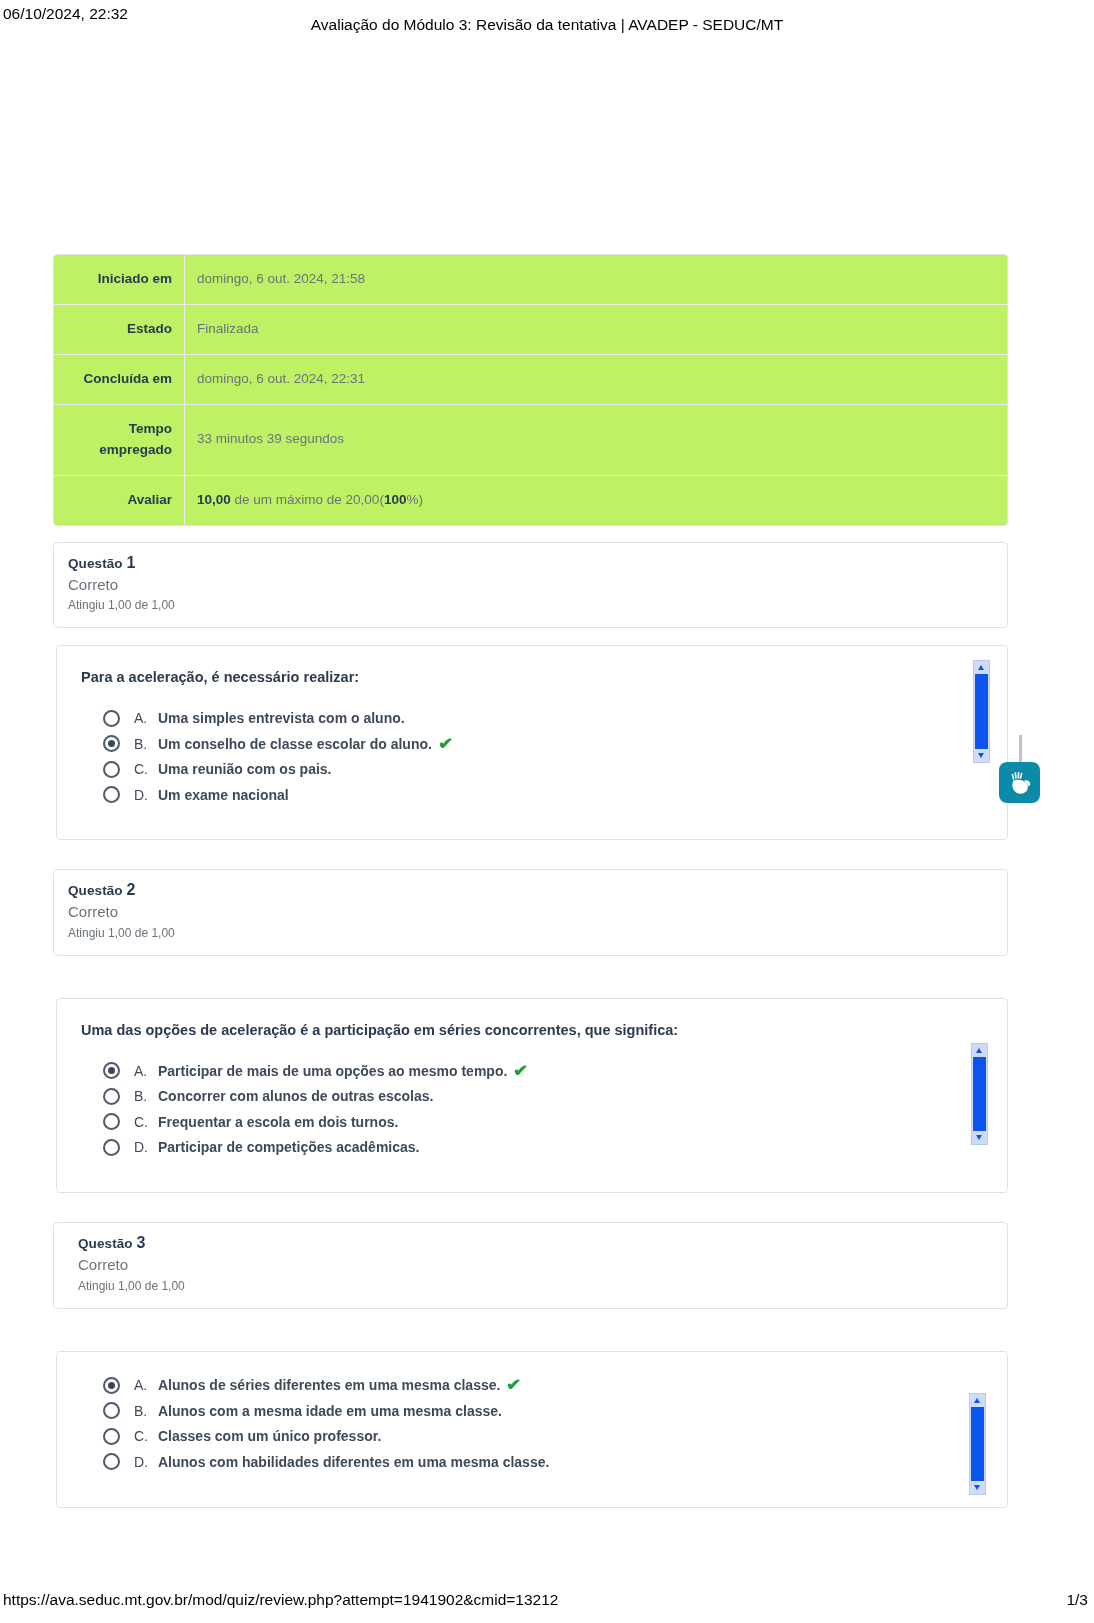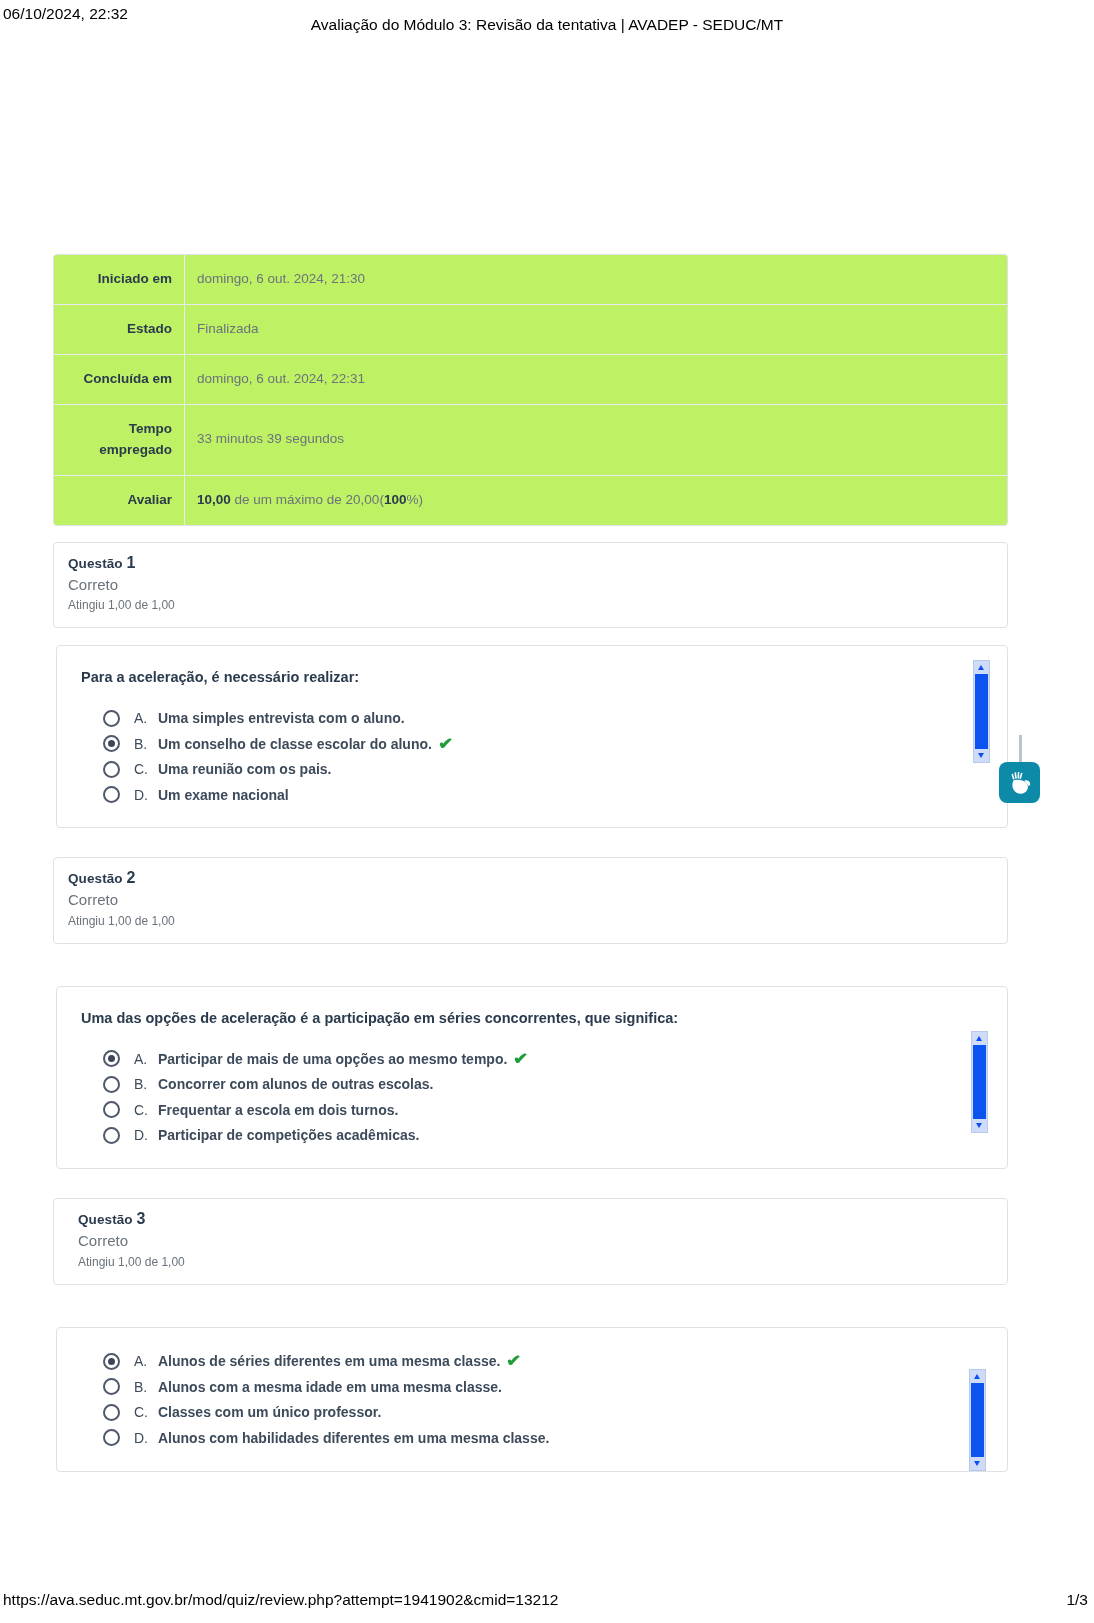--- a/index.html
+++ b/index.html
@@ -115,21 +115,21 @@
   }
 
   
   .q-body {
     margin-top: 17px;
     margin-left: 3px;
     border: 1px solid #dee2e6;
     border-radius: 4px;
     background: #fff;
     width: 952px;
-    padding: 21px 24px 20px 24px;
+    padding: 21px 24px 32px 24px;
     position: relative;
   }
   .q-text {
     font-size: 14.5px;
     font-weight: bold;
     color: #2b3b4e;
     margin-bottom: 18px;
     line-height: 1.4;
   }
   .answers { padding-left: 22px; }
@@ -231,21 +231,21 @@
   <div class="ph-left">06/10/2024, 22:32</div>
   <div class="ph-center">Avaliação do Módulo 3: Revisão da tentativa | AVADEP - SEDUC/MT</div>
 </div>
 
 <div class="content">
 
   <table class="summary-table">
     <tbody>
       <tr>
         <td class="st-label">Iniciado em</td>
-        <td class="st-value">domingo, 6 out. 2024, 21:30</td>
+        <td class="st-value">domingo, 6 out. 2024, 21:58</td>
       </tr>
       <tr>
         <td class="st-label">Estado</td>
         <td class="st-value">Finalizada</td>
       </tr>
       <tr>
         <td class="st-label">Concluída em</td>
         <td class="st-value">domingo, 6 out. 2024, 22:31</td>
       </tr>
       <tr class="row-tall">

